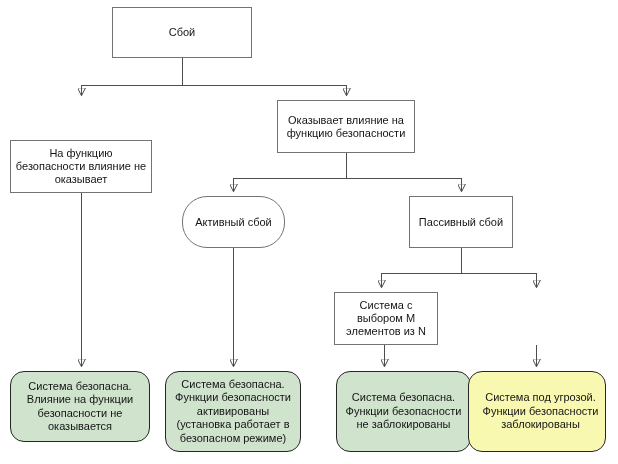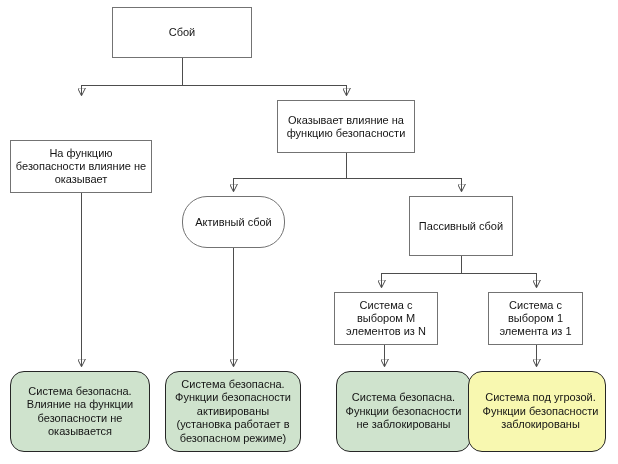--- a/index.html
+++ b/index.html
@@ -47,24 +47,24 @@
     padding: 4px 5px;
     z-index: 1;
   }
   .fill-safe   { background: var(--safe, #cfe3cd); }
   .fill-threat { background: var(--threat, #f8f8b0); padding-left: 12px; }
 
   .n-root       { left: 112px; top: 7px;   width: 140px; height: 51px; }
   .n-no-effect  { left: 10px;  top: 100px; width: 142px; height: 53px; margin-top: 40px; }
   .n-affects    { left: 277px; top: 100px; width: 138px; height: 53px; }
   .n-active     { left: 182px; top: 196px; width: 103px; height: 52px; border-radius: 25px; }
-  .n-passive    { left: 409px; top: 196px; width: 104px; height: 60px; }
+  .n-passive    { left: 409px; top: 196px; width: 104px; height: 52px; }
   .n-m-of-n     { left: 334px; top: 292px; width: 104px;  height: 53px; padding: 2px 2px; }
   .n-one-of-one { left: 488px; top: 292px; width: 95px;  height: 53px; padding: 2px 2px; }
-  .o-1 { left: 10px;  top: 371px; width: 140px; height: 81px; }
+  .o-1 { left: 10px;  top: 371px; width: 140px; height: 71px; }
   .o-2 { left: 165px; top: 371px; width: 136px; height: 81px; padding: 4px 2px; }
   .o-3 { left: 336px; top: 371px; width: 135px; height: 81px; }
   .o-4 { left: 468px; top: 371px; width: 138px; height: 81px; }
 </style>
 </head>
 <body>
 
 <div id="stage" style="--safe: #cfe3cd; --threat: #f8f8b0; --node-fill: #ffffff; --line: #4d4d4d; --text: #141414;">
 
   <svg id="edges" viewBox="0 0 618 464" xmlns="http://www.w3.org/2000/svg">
@@ -112,23 +112,20 @@
   </div>
 
   <div class="node n-passive">
     <span>Пассивный сбой</span>
   </div>
 
   <div class="node n-m-of-n">
     <span>Система с выбором M элементов из N</span>
   </div>
 
-  <div class="node n-one-of-one">
-    <span>Система с выбором 1 элемента из 1</span>
-  </div>
 
   <div class="outcome fill-safe o-1">
     <span>Система безопасна. Влияние на функции безопасности не оказывается</span>
   </div>
 
   <div class="outcome fill-safe o-2">
     <span>Система безопасна. Функции безопасности активированы (установка работает в безопасном режиме)</span>
   </div>
 
   <div class="outcome fill-safe o-3">

